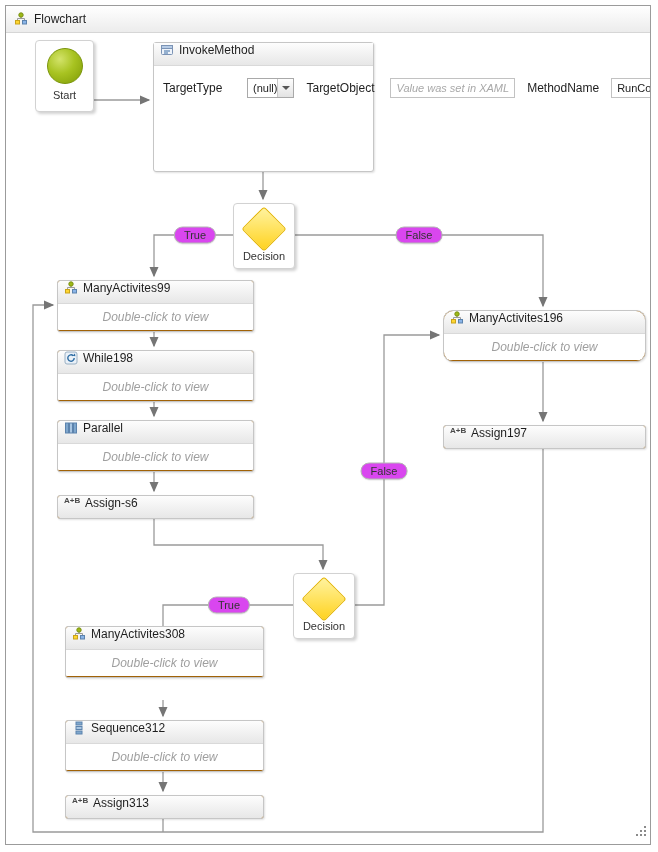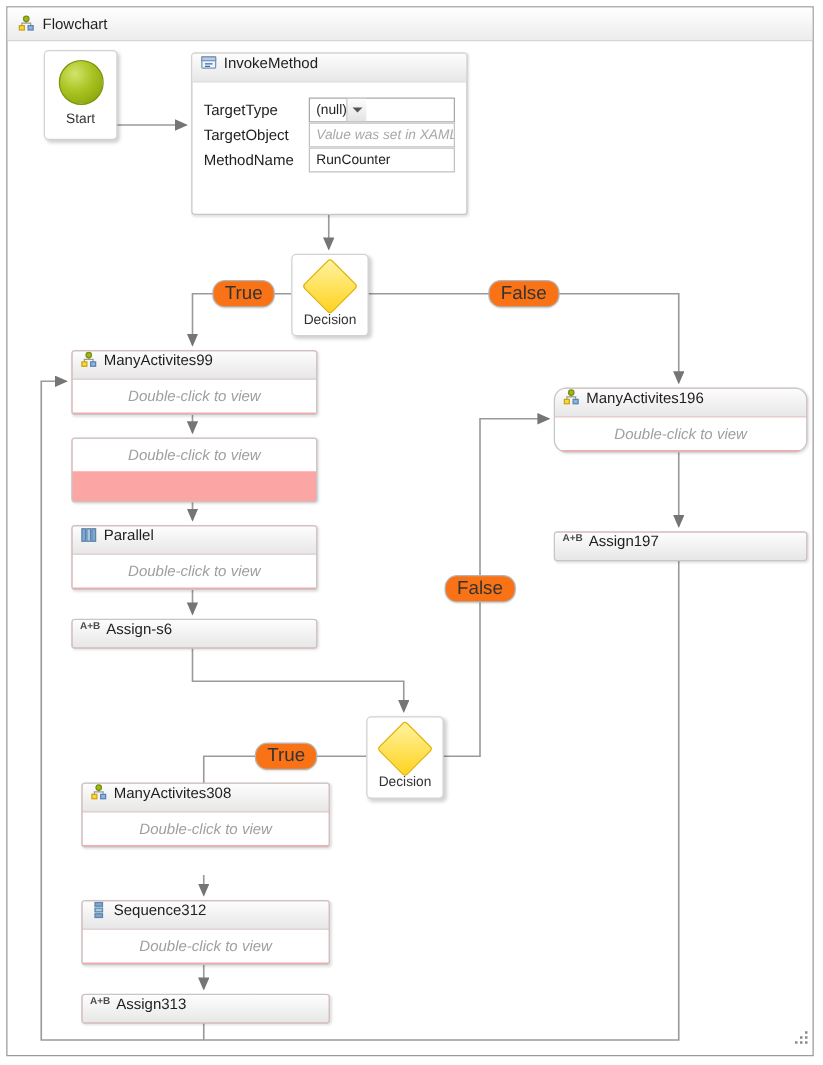--- a/index.html
+++ b/index.html
@@ -5,35 +5,35 @@
   html,body{margin:0;padding:0;background:#fff;}
   body{width:658px;height:852px;position:relative;font-family:"Liberation Sans",sans-serif;color:#222;}
   .designer{position:absolute;left:5px;top:5px;width:644px;height:838px;border:1px solid #9b9b9b;background:#fff;overflow:hidden;}
   .titlebar{position:absolute;left:0;top:0;right:0;height:26px;background:linear-gradient(#ffffff,#ececec);border-bottom:1px solid #d6d6d6;display:flex;align-items:center;gap:6px;padding-left:8px;font-size:12px;color:#1e1e1e;z-index:6;cursor:default;}
   .icon{display:inline-flex;align-items:center;justify-content:center;width:14px;height:14px;flex:0 0 auto;}
   .connectors{position:absolute;left:0;top:0;z-index:1;pointer-events:none;}
   .node-card{position:absolute;background:#fff;border:1px solid #d2d2d2;border-radius:4px;box-shadow:2px 2px 3px rgba(0,0,0,.18);display:flex;flex-direction:column;align-items:center;z-index:2;}
   .start-circle{width:34px;height:34px;border-radius:50%;margin-top:7px;background:radial-gradient(circle at 35% 30%, #d3e36a 0%, #a8c321 45%, #7e9a05 100%);border:1px solid #7a950a;}
   .node-label{font-size:11px;color:#333;margin-top:5px;}
   .diamond{width:30px;height:30px;margin-top:9px;transform:rotate(45deg);background:linear-gradient(135deg,#fff3a0,#ffd21e);border:1px solid #e3b400;border-radius:3px;}
-  .activity{position:absolute;background:#fca5a5;border:1px solid #c6c6c6;border-radius:3px;box-shadow:1px 1px 2px rgba(0,0,0,.12);z-index:2;overflow:hidden;}
+  .activity{position:absolute;background:#a16207;border:1px solid #c6c6c6;border-radius:3px;box-shadow:1px 1px 2px rgba(0,0,0,.12);z-index:2;overflow:hidden;}
   .activity-header{height:22px;display:flex;gap:5px;padding:0 6px;background:linear-gradient(#fdfdfd,#e7e7e7);border-bottom:1px solid #d9d9d9;font-size:12px;color:#1e1e1e;white-space:nowrap;}
   .activity.bar .activity-header{border-bottom:none;height:100%;}
   .activity-body{height:26px;display:flex;align-items:center;justify-content:center;font-size:12px;font-style:italic;color:#9f9f9f;background:#fff;white-space:nowrap;}
   .assign-glyph{font-size:8px;font-weight:bold;color:#4a4a4a;letter-spacing:0px;width:16px;text-align:center;}
   .invoke{position:absolute;left:147px;top:36px;width:219px;height:128px;background:#fff;border:1px solid #c6c6c6;border-radius:3px;box-shadow:1px 1px 2px rgba(0,0,0,.12);z-index:2;}
-  .invoke-rows{padding:12px 9px 0 9px;display:flex;flex-direction:column;gap:0;}
+  .invoke-rows{padding:12px 9px 0 9px;display:flex;gap:12px;}
   .invoke-row{display:flex;align-items:center;height:20px;}
   .invoke-label{width:84px;font-size:12px;color:#1e1e1e;flex:0 0 auto;}
   .combo{flex:1;height:20px;border:1px solid #a9a9a9;background:#fff;display:flex;align-items:center;padding:0 0 0 5px;font-size:11px;box-sizing:border-box;cursor:default;}
   .combo-btn{width:15px;height:100%;display:flex;align-items:center;justify-content:center;background:linear-gradient(#fdfdfd,#e3e3e3);border-left:1px solid #c9c9c9;}
   .combo-arrow{width:0;height:0;border-left:4px solid transparent;border-right:4px solid transparent;border-top:4px solid #555;}
   .textbox{flex:1;height:20px;border:1px solid #c2c2c2;background:#fff;display:flex;align-items:center;padding:0 5px;font-size:11px;box-sizing:border-box;overflow:hidden;white-space:nowrap;}
   .textbox.placeholder{color:#a8a8a8;font-style:italic;}
-  .badge{position:absolute;transform:translate(-50%,-50%);background:#f97316;border:1px solid #b5b5b5;border-radius:10px;padding:1px 9px 2px;font-size:15px;color:#333;box-shadow:0 1px 1px rgba(0,0,0,.1);z-index:5;white-space:nowrap;}
+  .badge{position:absolute;transform:translate(-50%,-50%);background:#d946ef;border:1px solid #b5b5b5;border-radius:10px;padding:1px 9px 2px;font-size:11px;color:#333;box-shadow:0 1px 1px rgba(0,0,0,.1);z-index:5;white-space:nowrap;}
   .resize-grip{position:absolute;right:3px;bottom:3px;z-index:6;cursor:nwse-resize;}
 </style>
 </head>
 <body>
 
 <div class="designer">
 
   <div class="titlebar">
     <span class="icon">
       <svg width="14" height="14" viewBox="0 0 14 14">
@@ -124,20 +124,30 @@
           <rect x="1.5" y="8.5" width="4" height="3.5" fill="#ffd632" stroke="#c9a41a"></rect>
           <rect x="8.5" y="8.5" width="4" height="3.5" fill="#8ab4e8" stroke="#5c83ad"></rect>
         </svg>
       </span>
       <span>ManyActivites99</span>
     </div>
     <div class="activity-body">Double-click to view</div>
   </div>
 
   <div class="activity" style="left:51px;top:344px;width:195px;height:50px;">
+    <div class="activity-header">
+      <span class="icon">
+        <svg width="14" height="14" viewBox="0 0 14 14">
+          <rect x="1" y="1" width="12" height="12" rx="2" fill="#eaf1f8" stroke="#9ab0c4"></rect>
+          <path d="M10.2 7a3.2 3.2 0 1 1-1-2.3" stroke="#2e6da4" stroke-width="1.4" fill="none"></path>
+          <path d="M10.9 2.4l.5 2.8-2.8-.5z" fill="#2e6da4"></path>
+        </svg>
+      </span>
+      <span>While198</span>
+    </div>
     <div class="activity-body">Double-click to view</div>
   </div>
 
   <div class="activity" style="left:51px;top:414px;width:195px;height:50px;">
     <div class="activity-header">
       <span class="icon">
         <svg width="14" height="14" viewBox="0 0 14 14">
           <rect x="1.5" y="2" width="3" height="10" fill="#7fa7cd" stroke="#5c83ad"></rect>
           <rect x="5.5" y="2" width="3" height="10" fill="#a9c6e2" stroke="#5c83ad"></rect>
           <rect x="9.5" y="2" width="3" height="10" fill="#7fa7cd" stroke="#5c83ad"></rect>

